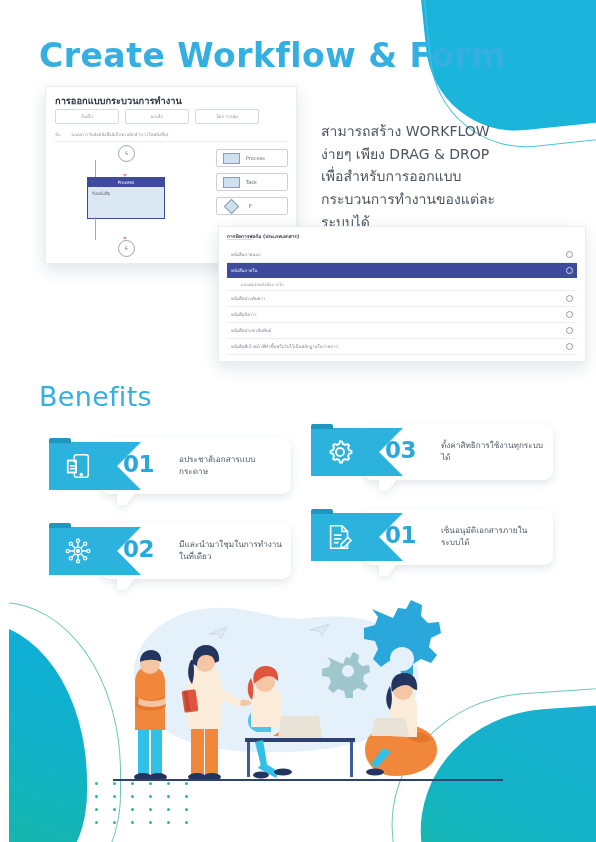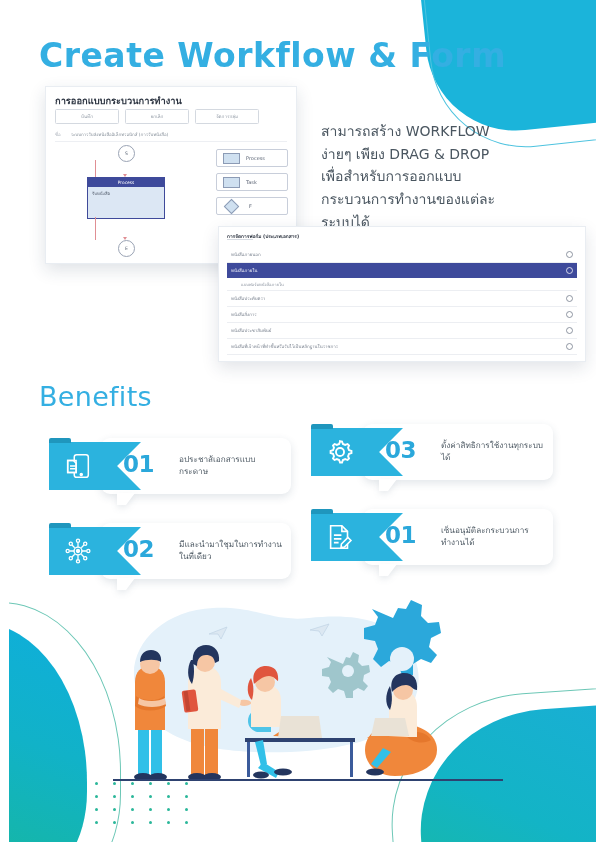--- a/index.html
+++ b/index.html
@@ -380,21 +380,21 @@
     <div class="fold"></div>
     <div class="ic">
       <svg viewBox="0 0 32 32" width="30" height="30" fill="none" stroke="#fff" stroke-width="1.7">
         <path d="M6 4h12l6 6v18H6z"></path>
         <path d="M18 4v6h6"></path>
         <path d="M9.5 14h8M9.5 18h8M9.5 22h5"></path>
         <path d="M24.5 16.5l3.2 3.2-7 7-3.6.4.4-3.6z" fill="#2BB3DE"></path>
       </svg>
     </div>
     <div class="num">01</div>
-    <div class="txt">เซ็นอนุมัติละกระบวนการทำงานได้</div>
+    <div class="txt">เซ็นอนุมัติเอกสารภายในระบบได้</div>
   </div>
 
   <div class="illus">
     <svg viewBox="0 0 410 198" width="410" height="198">
       <path d="M30 92c-8-38 28-74 78-76 44-2 58 14 96 10 44-5 78 2 96 24 22 26 16 62-8 82-26 22-86 30-142 28-56-2-112-16-120-68z" fill="#E4F1FA"></path>
 
       <g fill="#DCE8F2" stroke="#C3D6E6" stroke-width=".8">
         <path d="M104 42l18-7-6 12-3-5z"></path>
         <path d="M205 38l19-6-7 12-3-5z"></path>
       </g>

